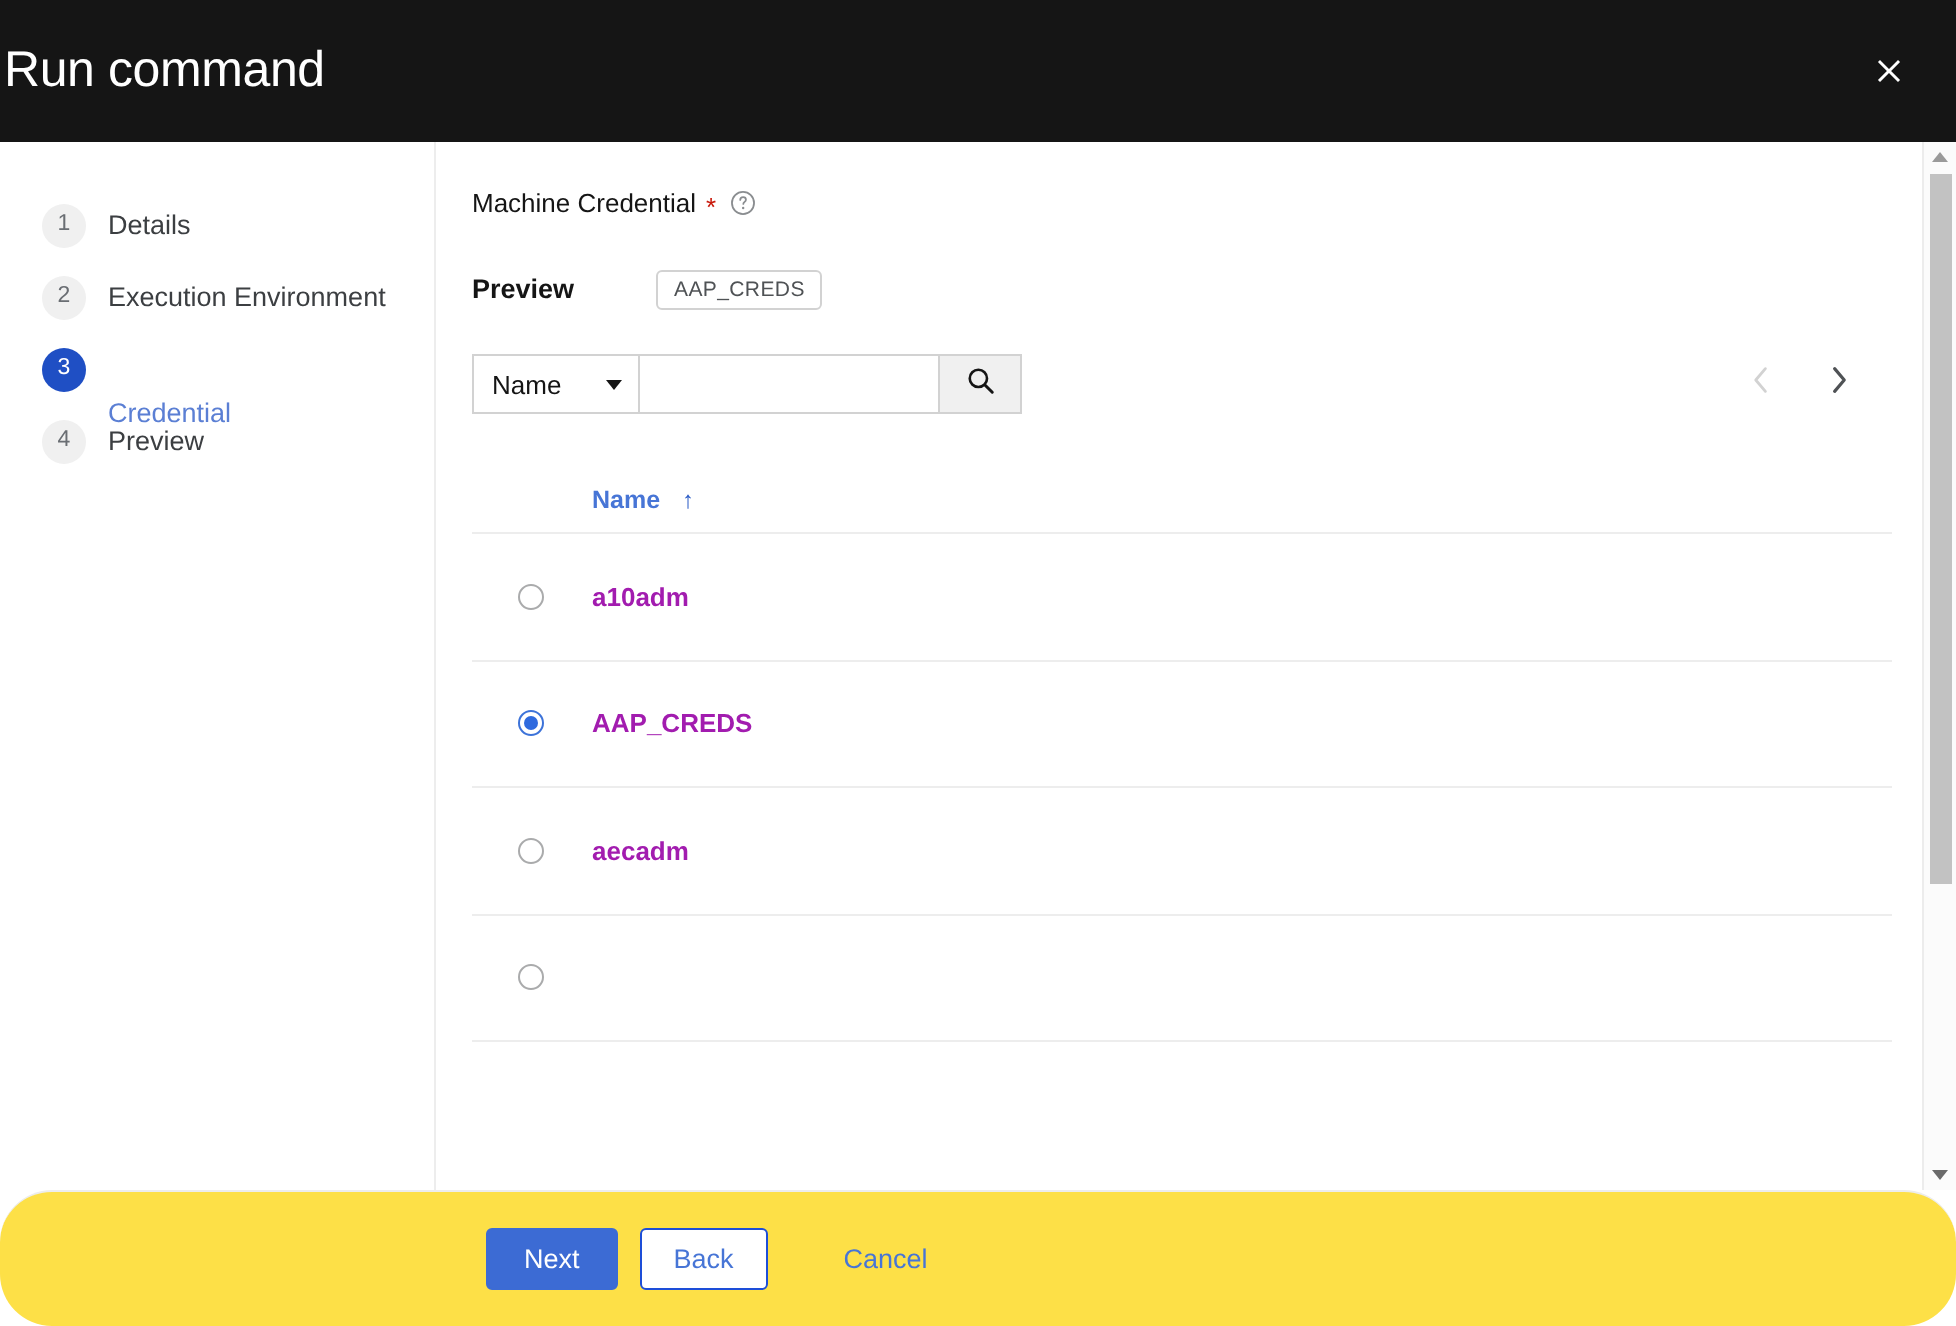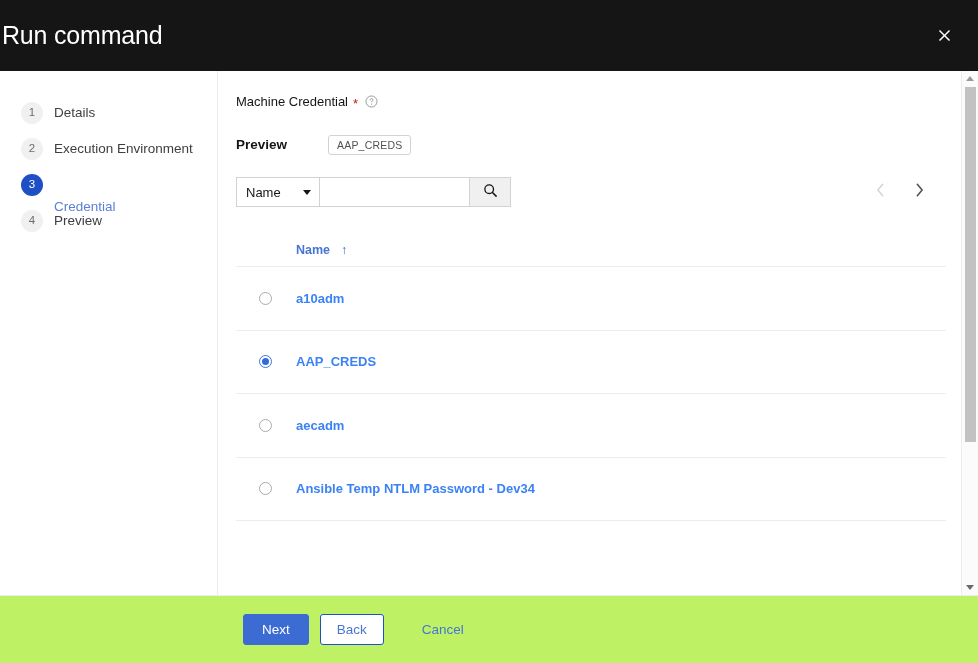--- a/index.html
+++ b/index.html
@@ -311,21 +311,21 @@
     content: "";
     position: absolute;
     left: 2px; top: 2px;
     width: 7px; height: 7px;
     border-radius: 50%;
     background: #2f6ade;
   }
   .row-name {
     font-size: 13px;
     font-weight: bold;
-    color: #3b82f6;
+    color: #a21caf;
     line-height: 1;
   }
 
   
   .scroll-track {
     position: absolute;
     top: 0;
     right: 0;
     width: 17px;
     height: 100%;
@@ -368,21 +368,22 @@
 
   
   .modal-footer {
     height: 68px;
     min-height: 68px;
     border-top: 1px solid #ededed;
     display: flex;
     align-items: center;
     padding-left: 243px;
     box-sizing: border-box;
-    background: #bef264;
+    background: #fde047;
+    border-radius: 26px;
   }
   .btn {
     font-family: "Liberation Sans", sans-serif;
     font-size: 13.5px;
     border-radius: 3px;
     cursor: pointer;
     line-height: 1;
     box-sizing: border-box;
   }
   .btn-primary {
@@ -527,21 +528,20 @@
             <div class="radio-cell">
               <span class="radio"></span>
             </div>
             <span class="row-name">aecadm</span>
           </div>
 
           <div class="table-row">
             <div class="radio-cell">
               <span class="radio"></span>
             </div>
-            <span class="row-name">Ansible Temp NTLM Password - Dev34</span>
           </div>
 
         </div>
       </div>
 
       <div class="scroll-track">
         <div class="scroll-arrow">
           <span class="tri-up"></span>
         </div>
         <div class="scroll-thumb"></div>

